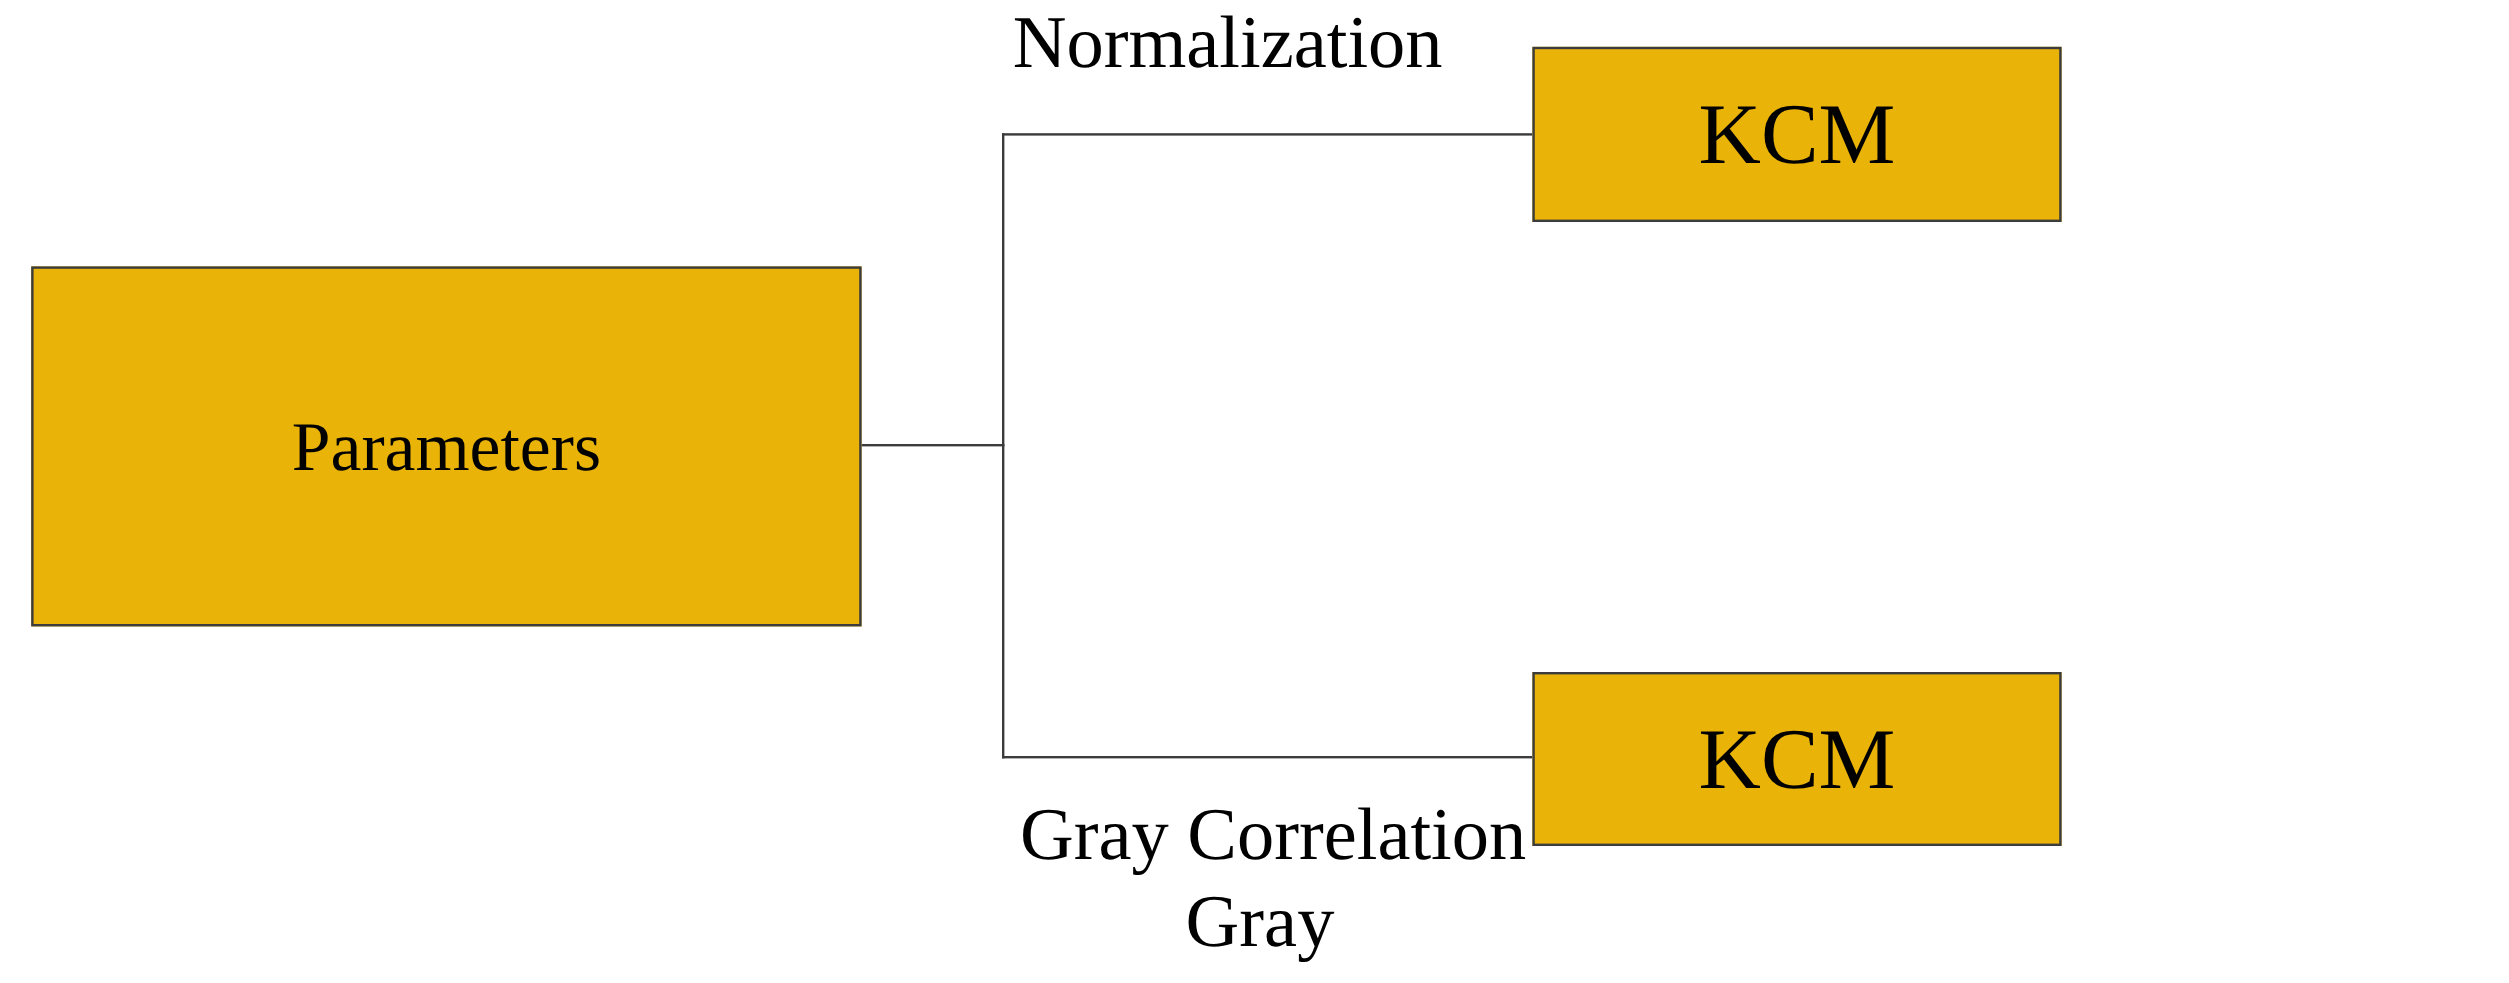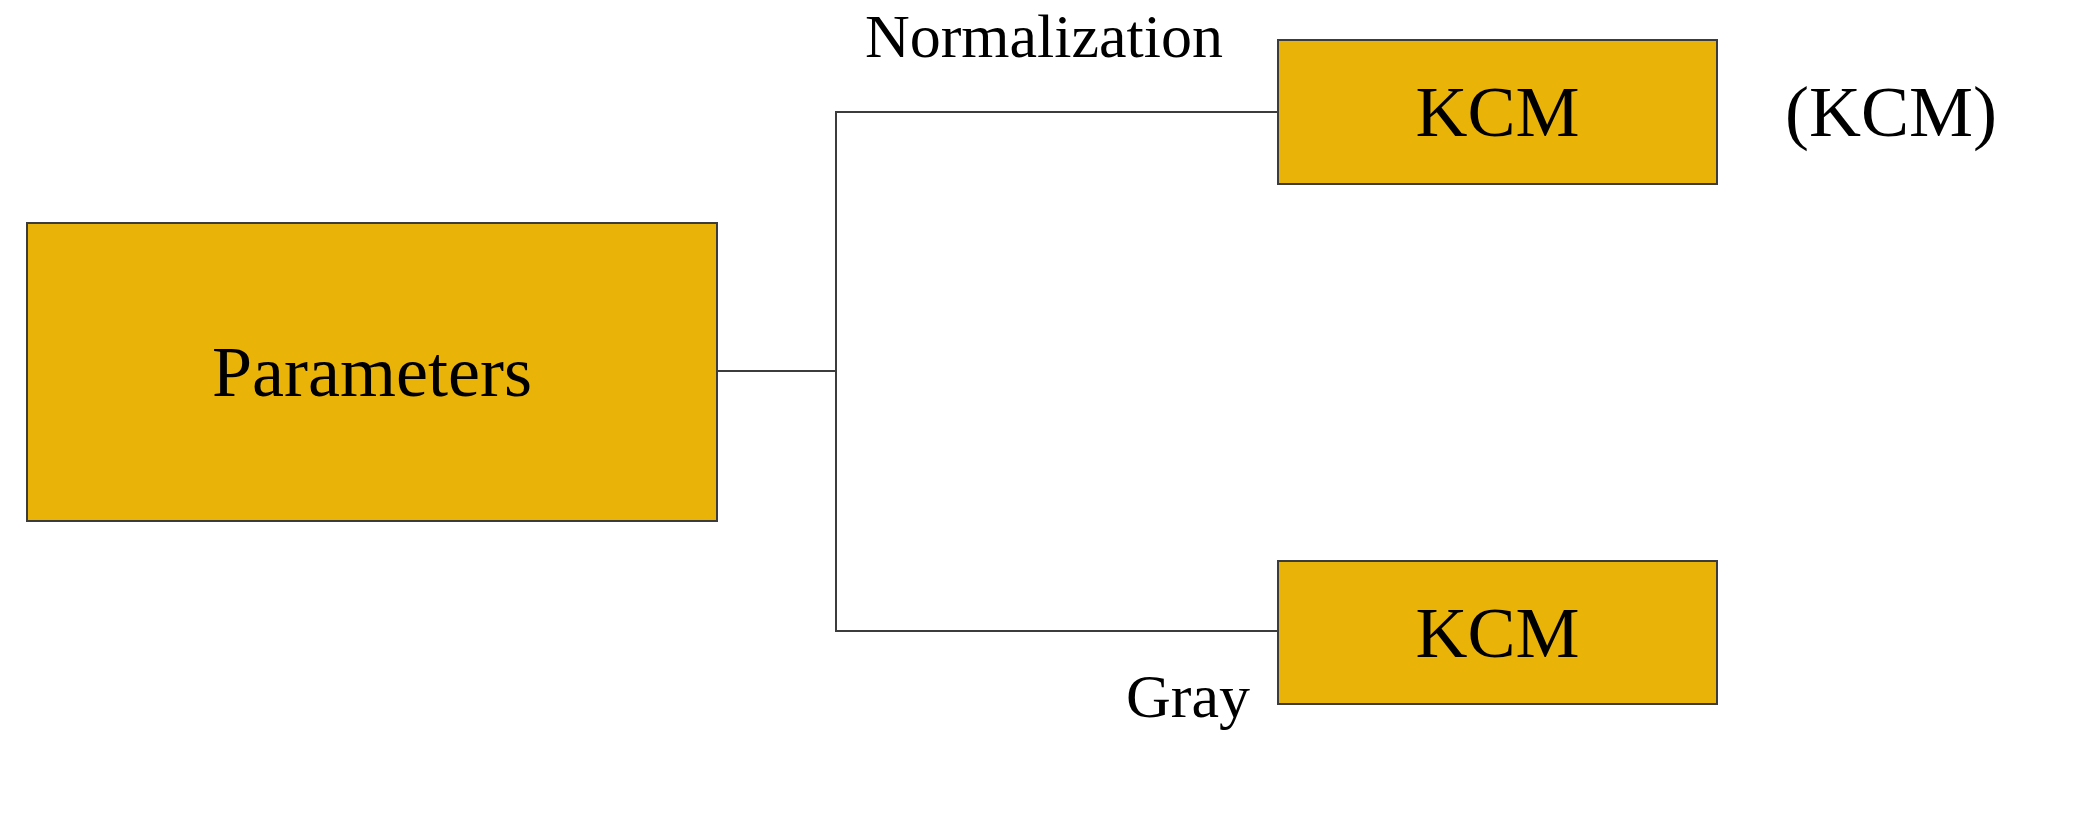--- a/index.html
+++ b/index.html
@@ -29,21 +29,21 @@
   }
   .edge {
     position: absolute;
     background: #3c3c3c;
   }
   .source-box {
     left: 26px;
     top: 222px;
     width: 692px;
     height: 300px;
-    font-size: 72px;
+    font-size: 58px;
     line-height: 125px;
   }
   .kcm-box-top {
     left: 1277px;
     top: 39px;
     width: 441px;
     height: 146px;
     font-size: 72px;
     line-height: 1;
   }
@@ -52,21 +52,21 @@
     top: 560px;
     width: 441px;
     height: 145px;
     font-size: 72px;
     line-height: 1;
   }
   .edge-label {
     position: absolute;
     font-size: 62px;
     line-height: 72px;
-    text-align: right;
+    text-align: center;
     white-space: nowrap;
   }
   .edge-label-top {
     left: 823px;
     top: 0px;
     width: 400px;
   }
   .edge-label-bottom {
     left: 850px;
     top: 660px;
@@ -107,24 +107,22 @@
   <div class="edge seg-branch-bottom"></div>
 
   <div class="node source-box">
     <span>Parameters</span>
   </div>
 
   <div class="edge-label edge-label-top">Normalization</div>
   <div class="node kcm-box-top">
     <span>KCM</span>
   </div>
-  <div class="annotation annotation-top">
-    <span>(KCM)</span>
-  </div>
 
   <div class="edge-label edge-label-bottom">
+    <span style="display:block">Gray Correlation</span>
     <span style="display:block">Gray</span>
   </div>
   <div class="node kcm-box-bottom">
     <span>KCM</span>
   </div>
 
 </div>
 
 </body></html>

